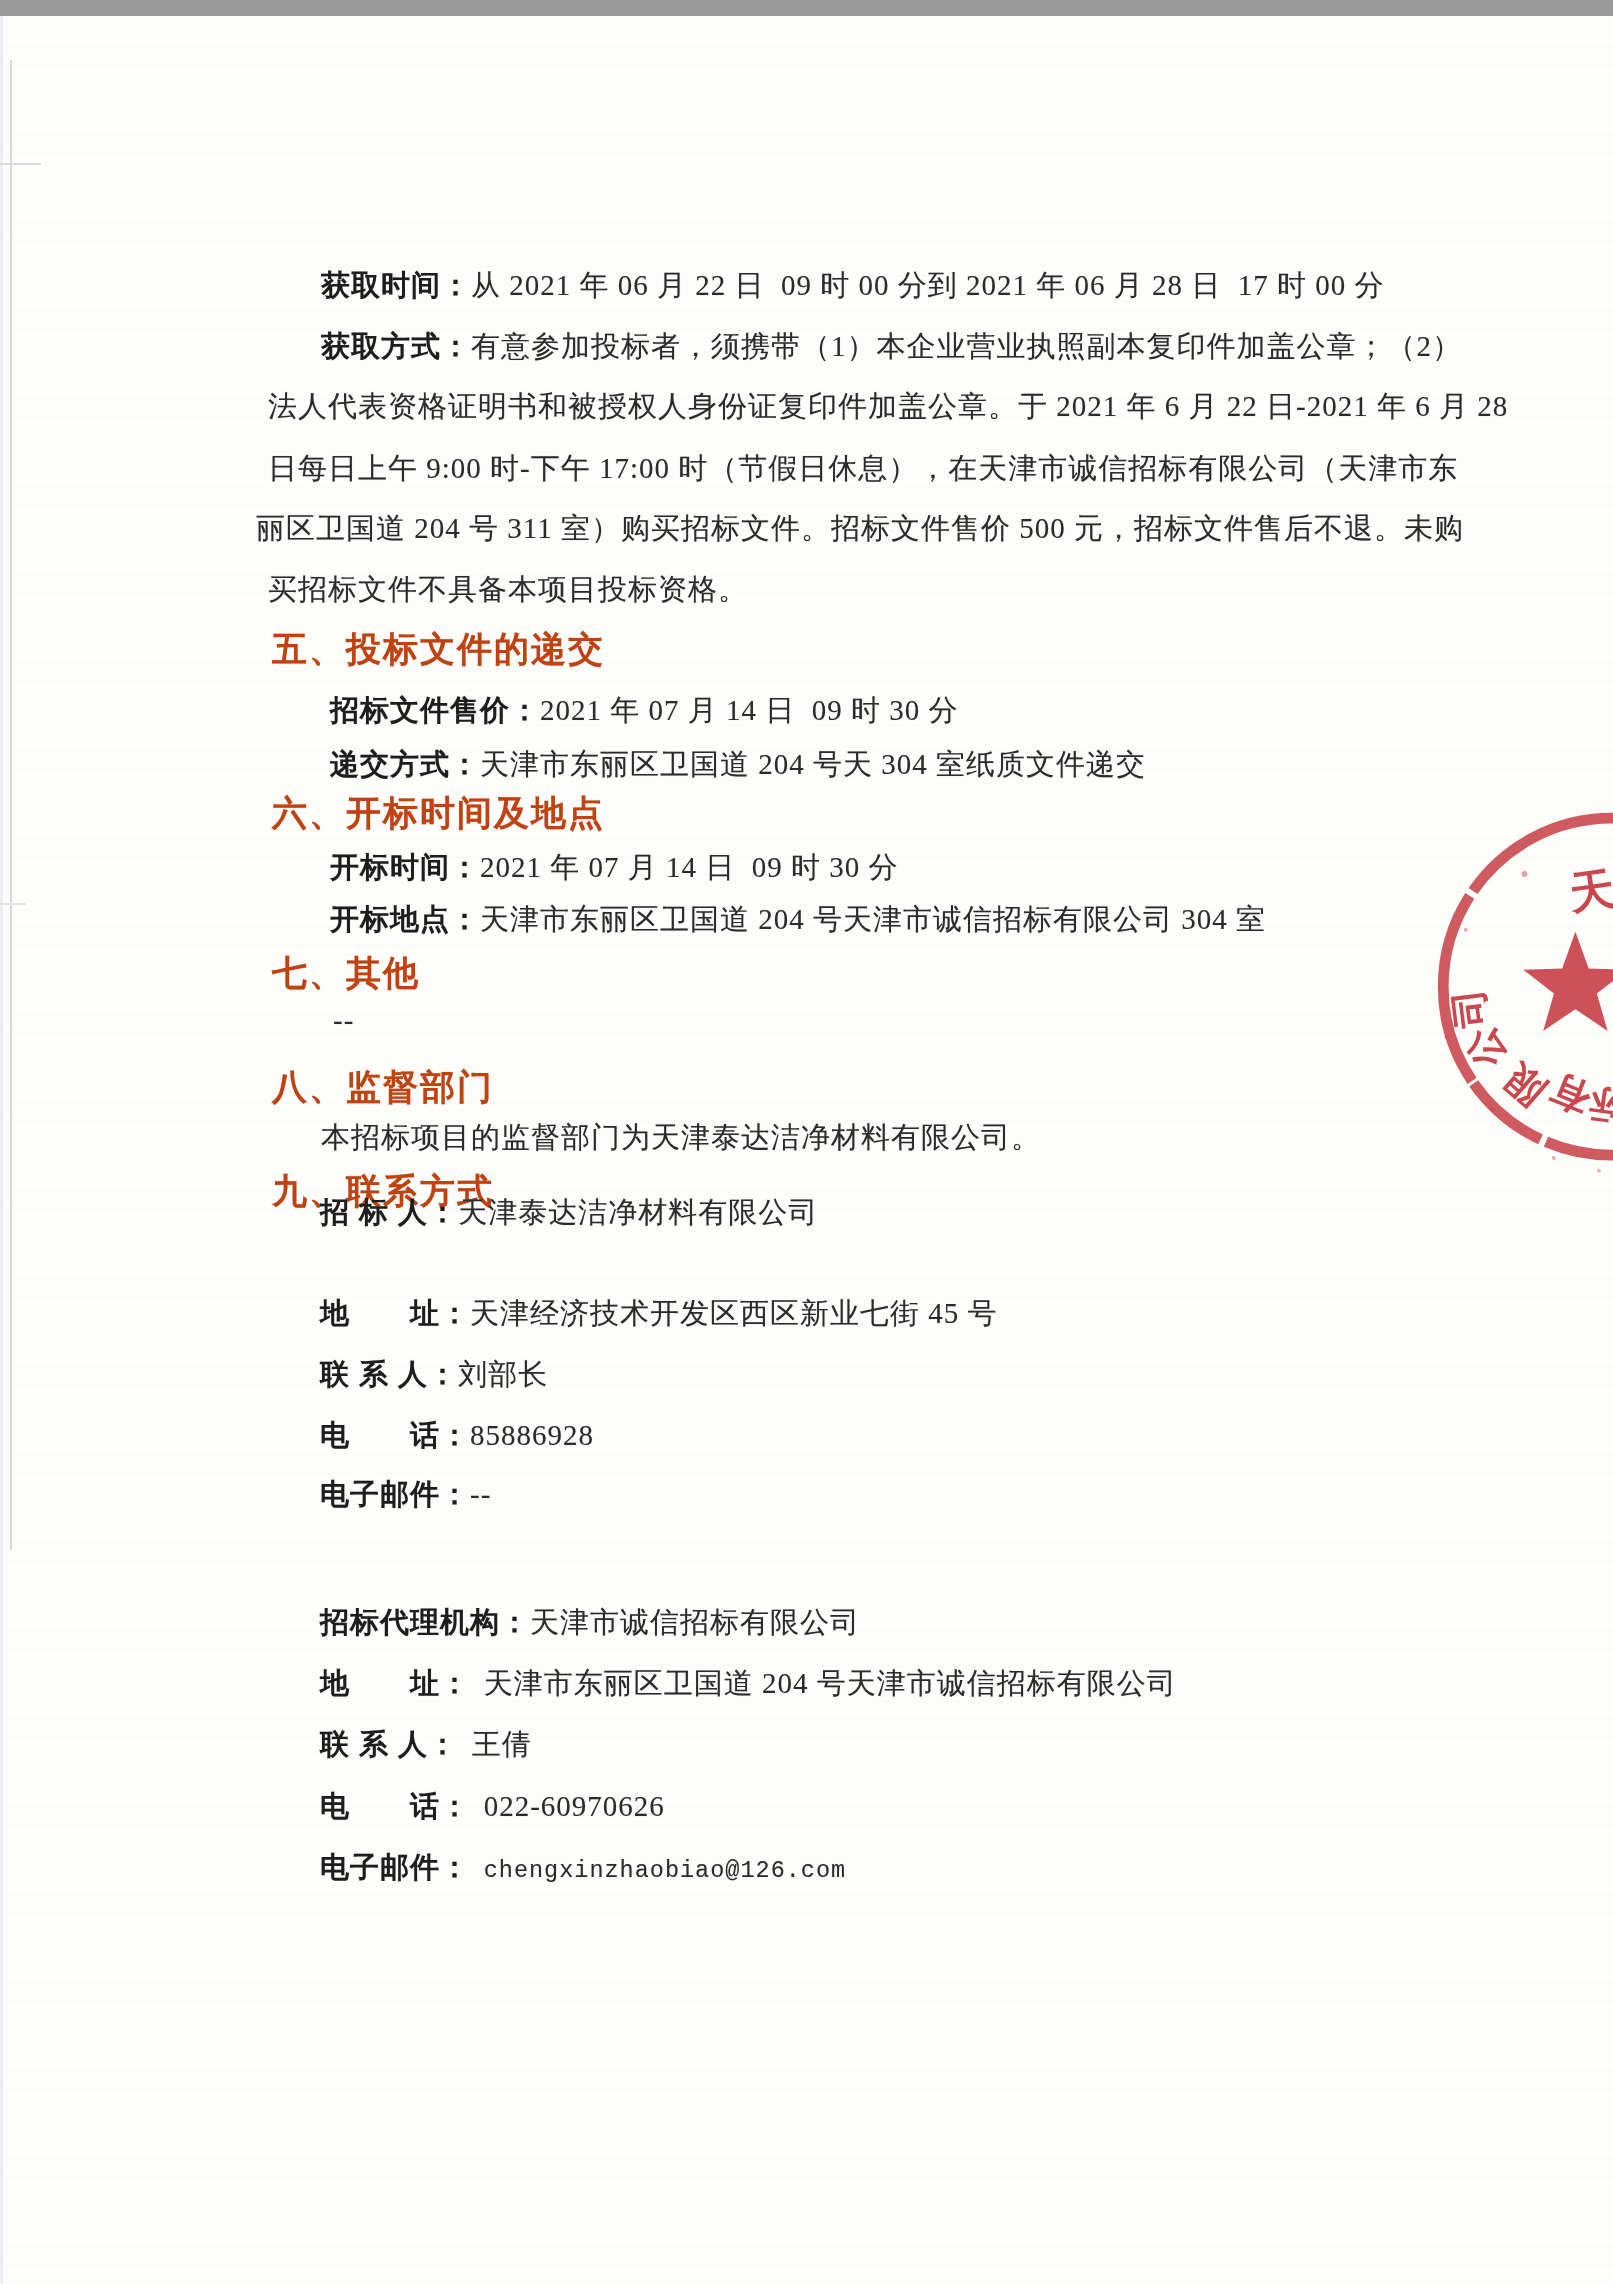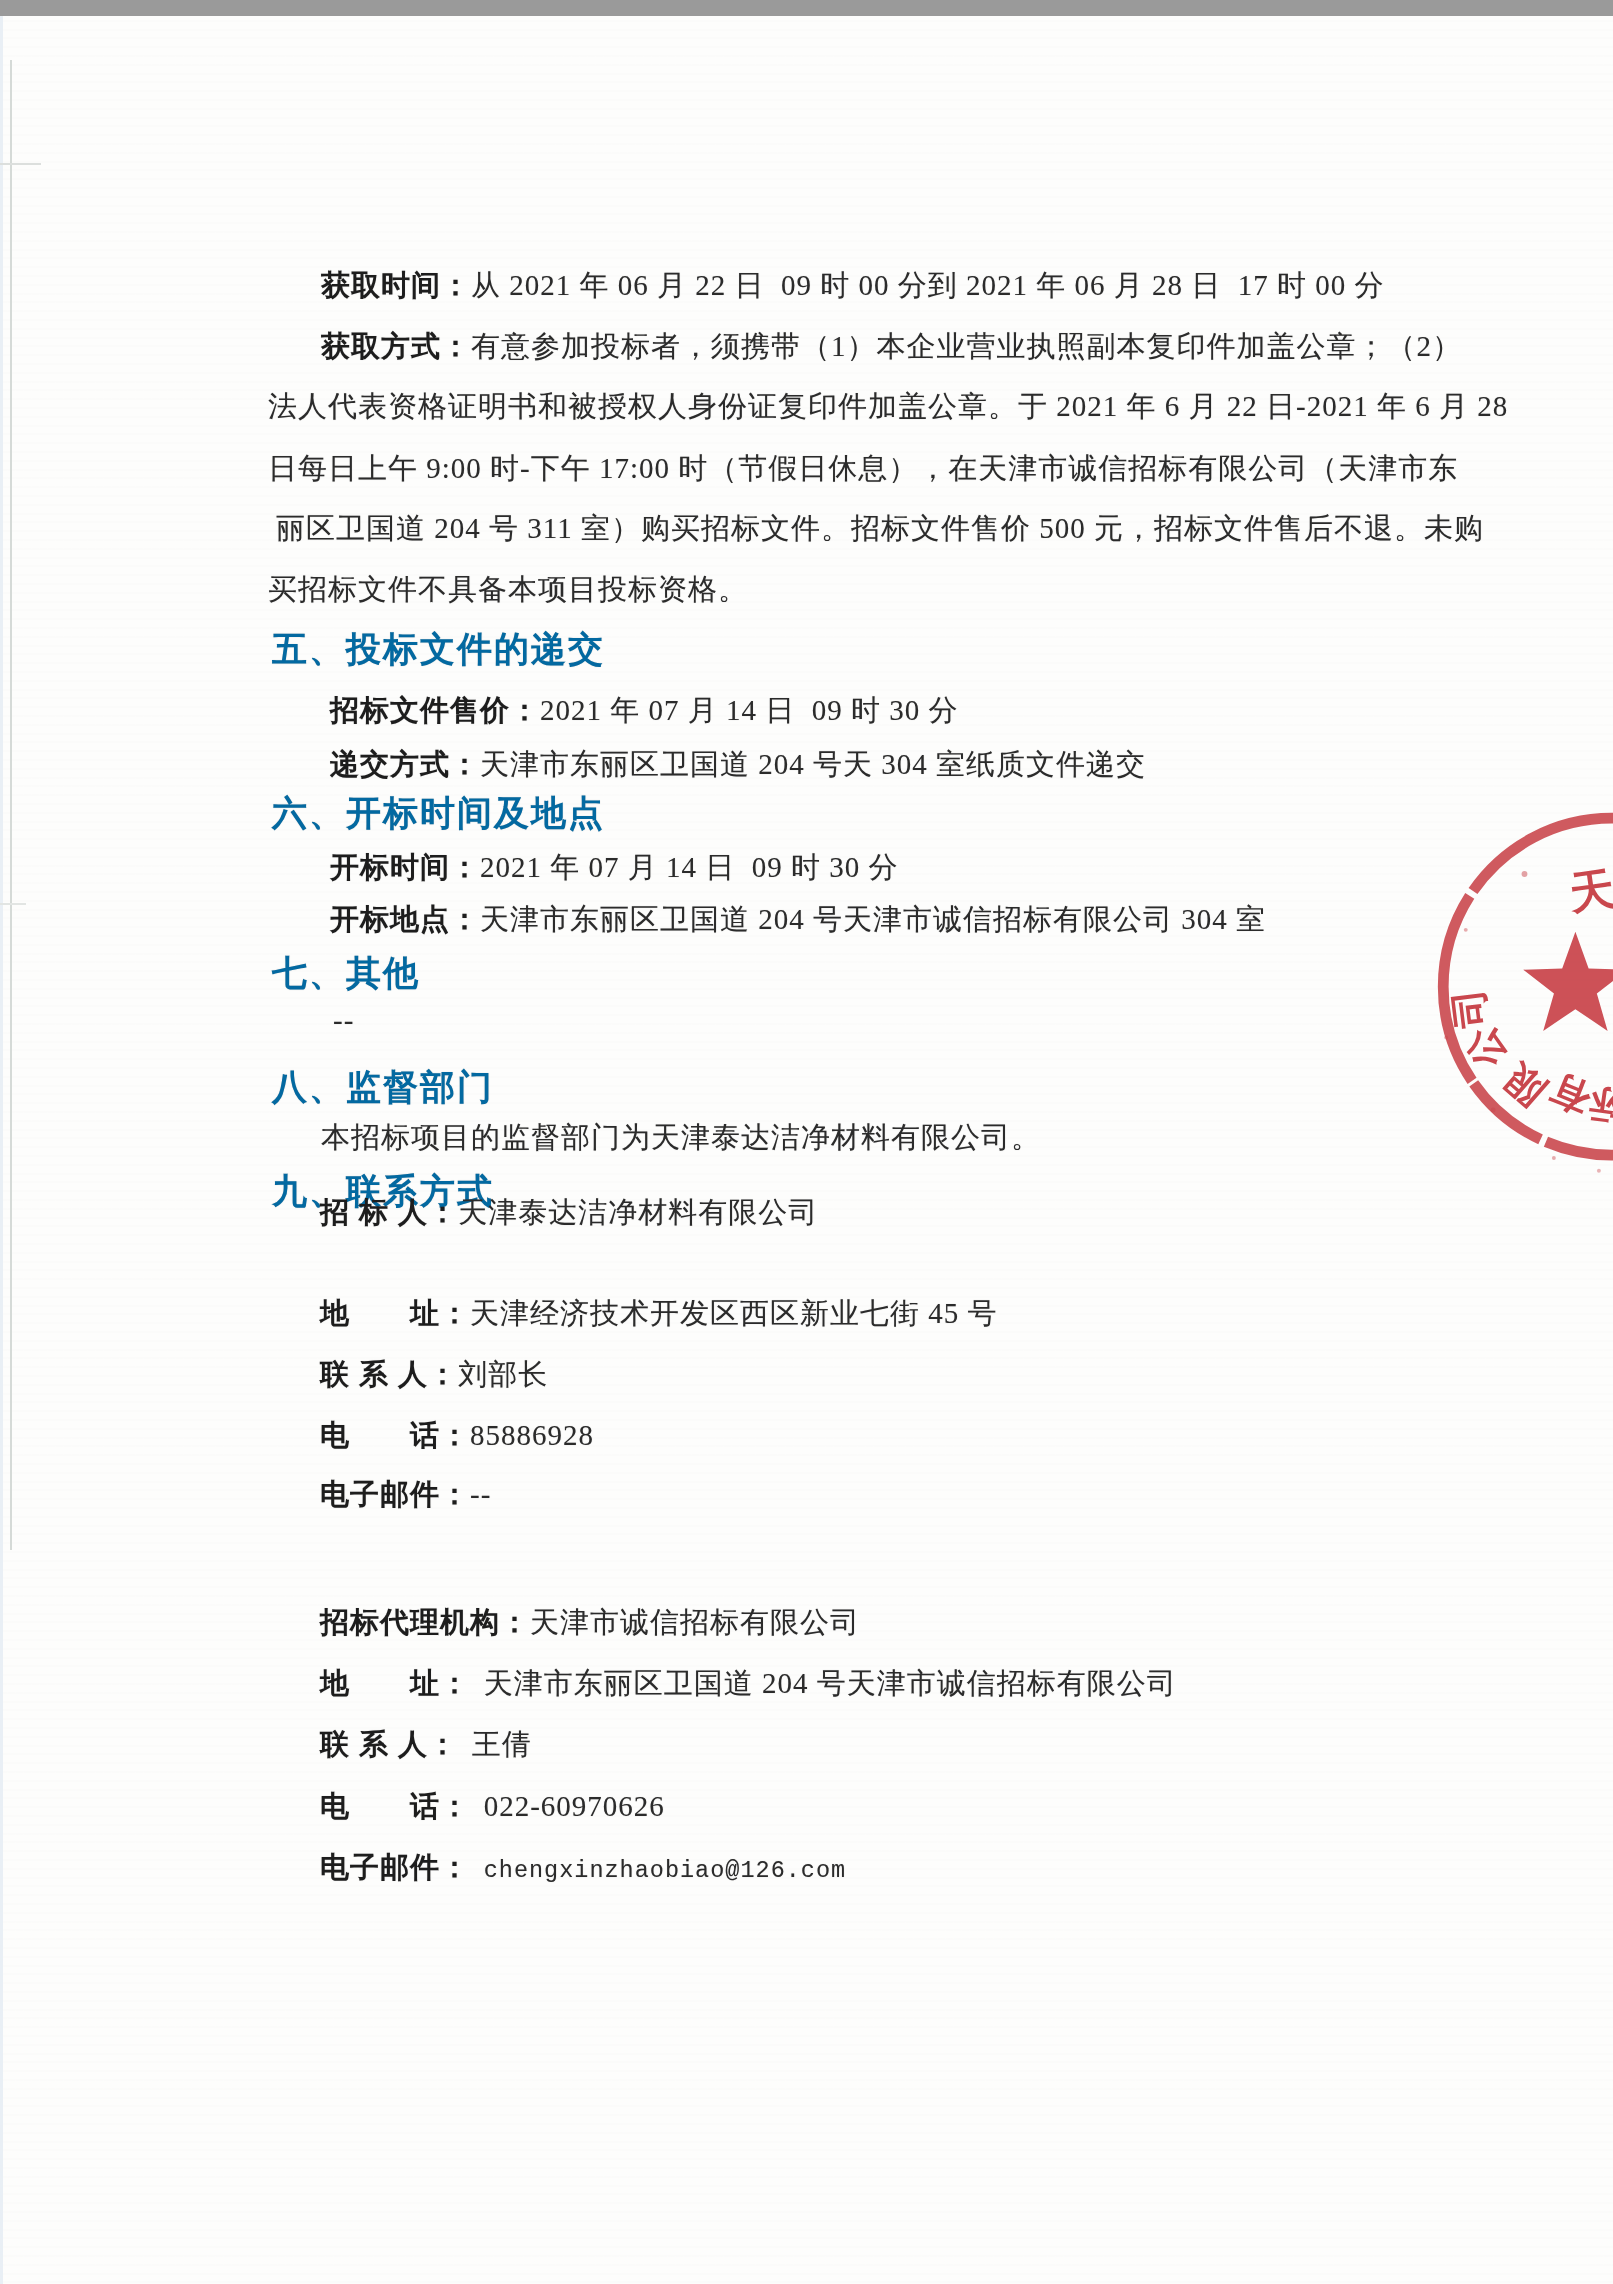--- a/index.html
+++ b/index.html
@@ -44,30 +44,30 @@
   .mono  { font-family:"Liberation Mono", monospace; font-size:23.5px; }
   .gap   { margin-left:13.7px; }
 
   .heading {
     position:absolute;
     white-space:pre;
     font-family:"Liberation Sans", sans-serif;
     font-weight:700;
     font-size:35px;
     letter-spacing:2px;
-    color:#0369a1;
+    color:#c2410c;
     text-shadow:0 0 1px rgba(60,60,60,0.3);
   }
 
   
   .l1  { top:251px;  left:321px; }
   .l2  { top:312px;  left:321px; }
   .l3  { top:372px;  left:268px; }
   .l4  { top:434px;  left:268px; }
-  .l5  { top:494px;  left:276px; }
+  .l5  { top:494px;  left:256px; }
   .l6  { top:555px;  left:268px; }
   .h5  { top:610px;  left:272px; }
   .l7  { top:676px;  left:330px; }
   .l8  { top:730px;  left:330px; }
   .h6  { top:774px;  left:272px; }
   .l9  { top:833px;  left:330px; }
   .l10 { top:885px;  left:330px; }
   .h7  { top:934px;  left:272px; }
   .l11 { top:986px; left:333px; }
   .h8  { top:1048px; left:272px; }

